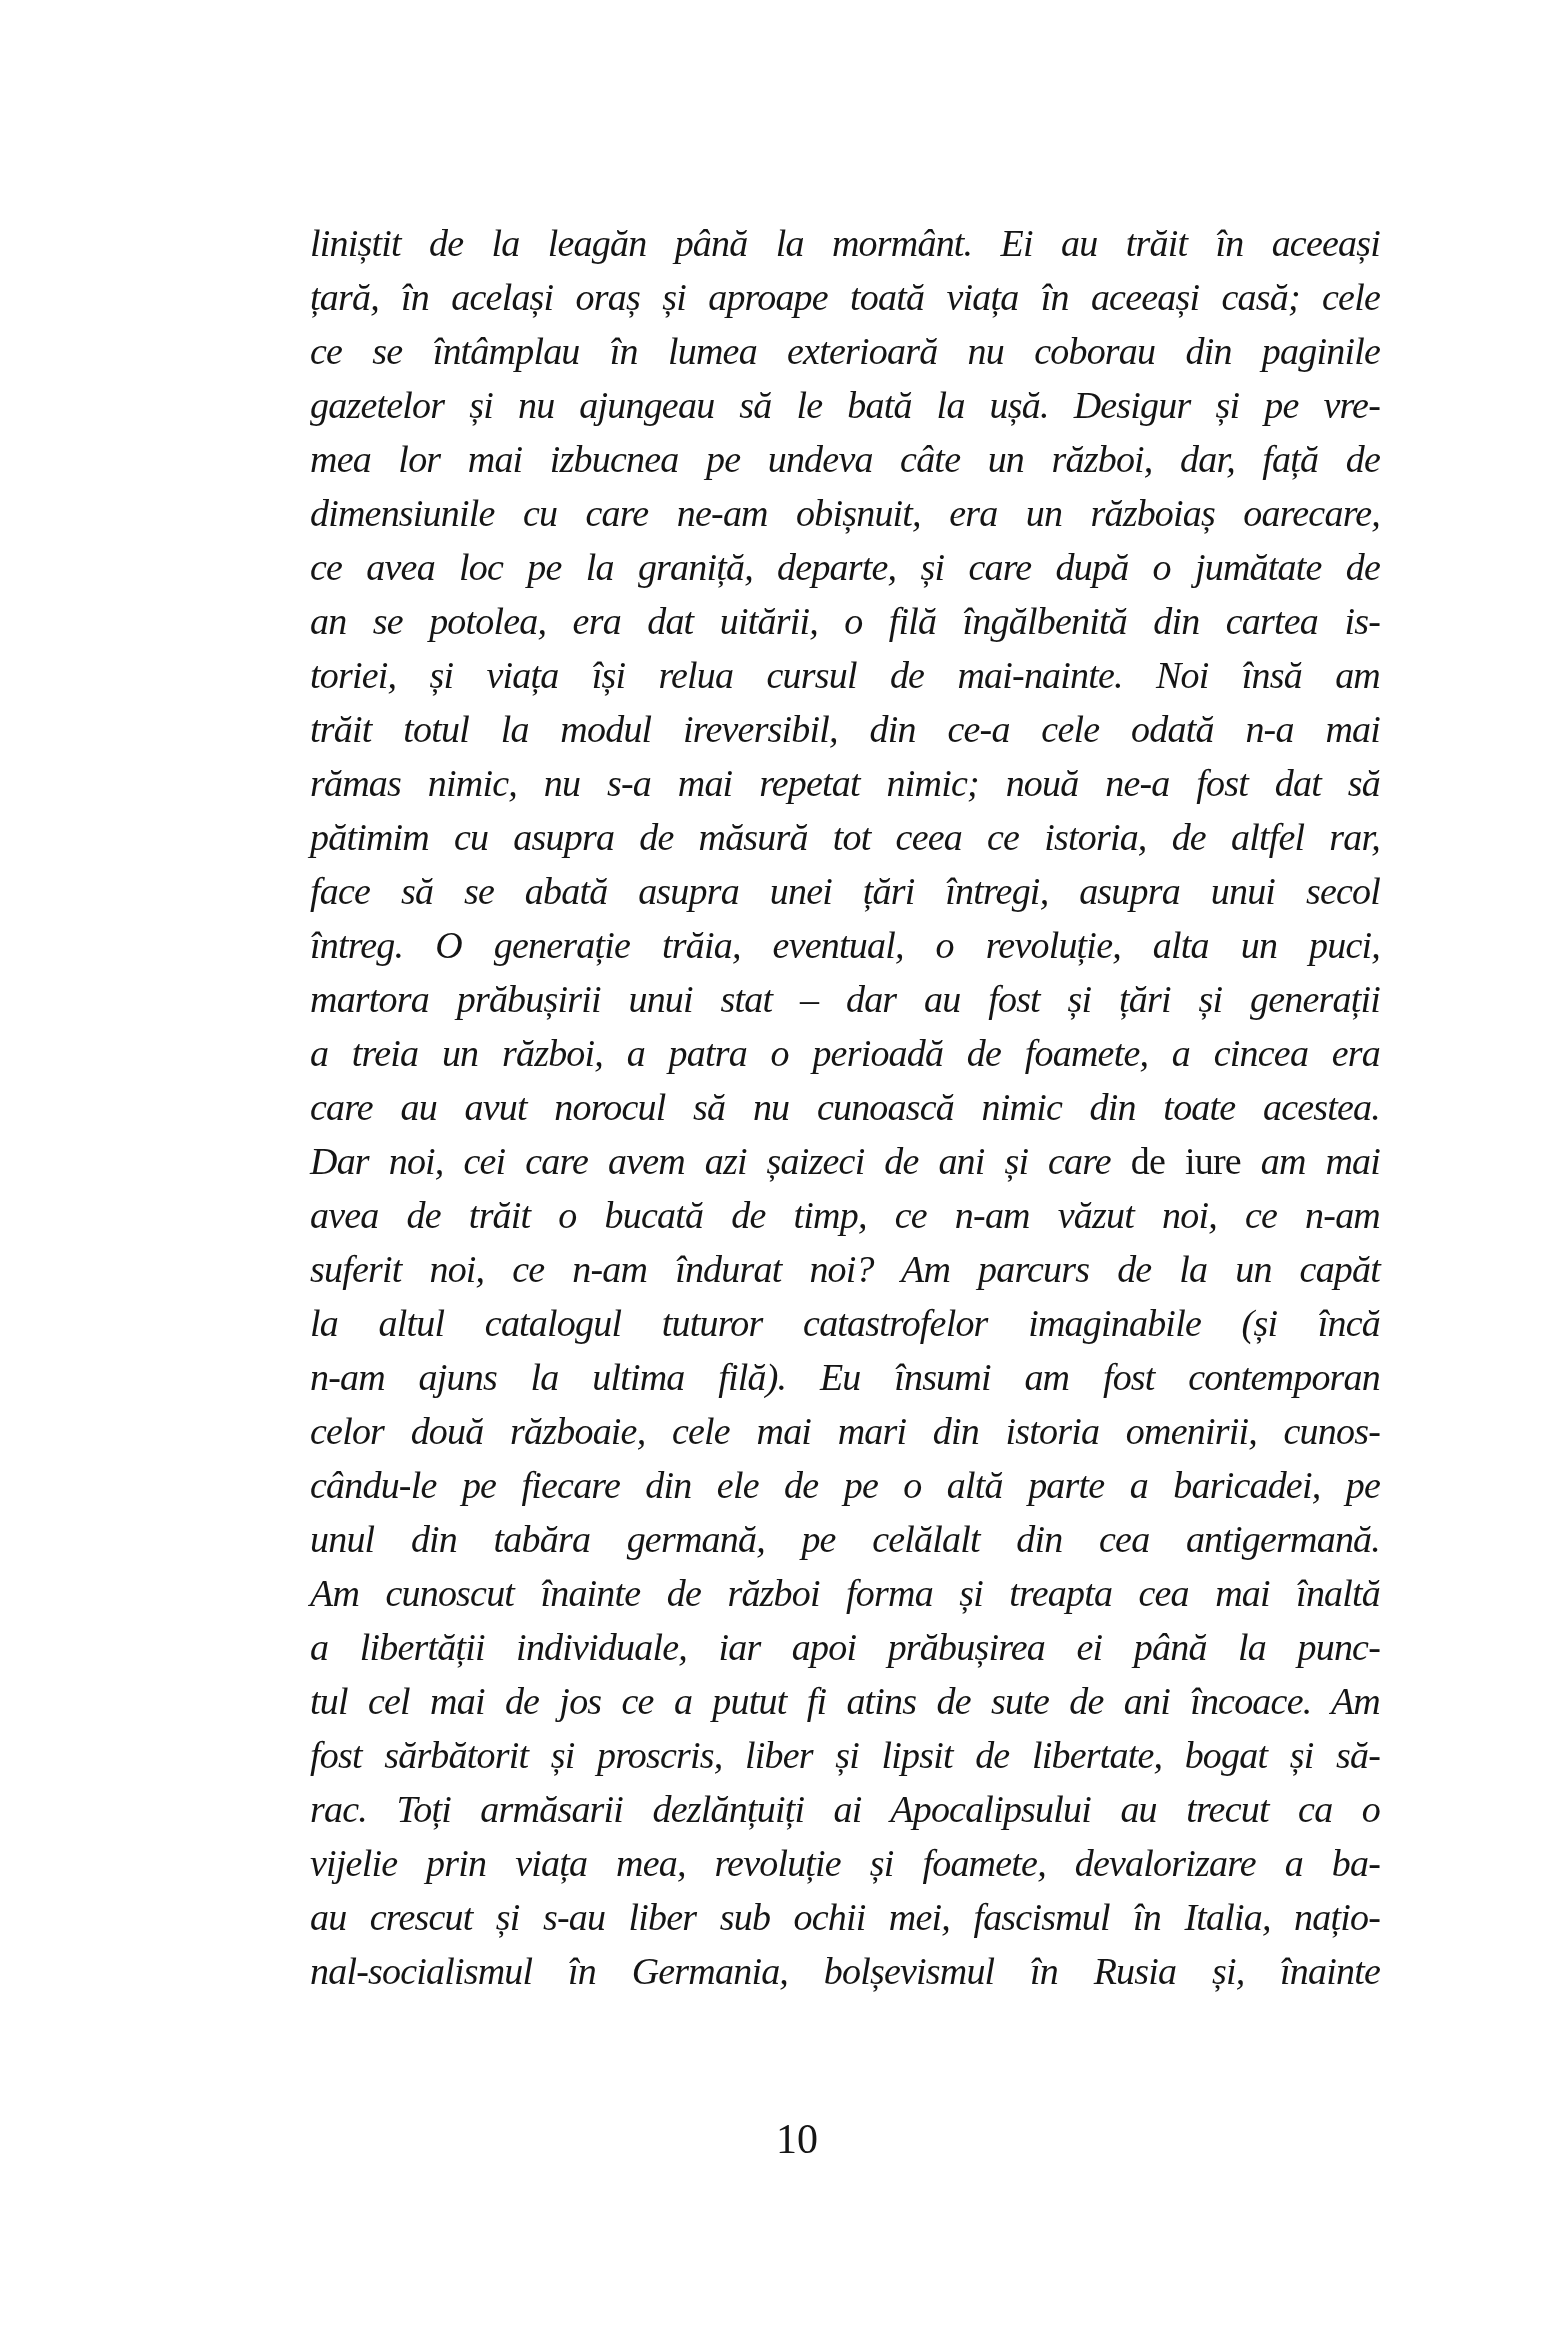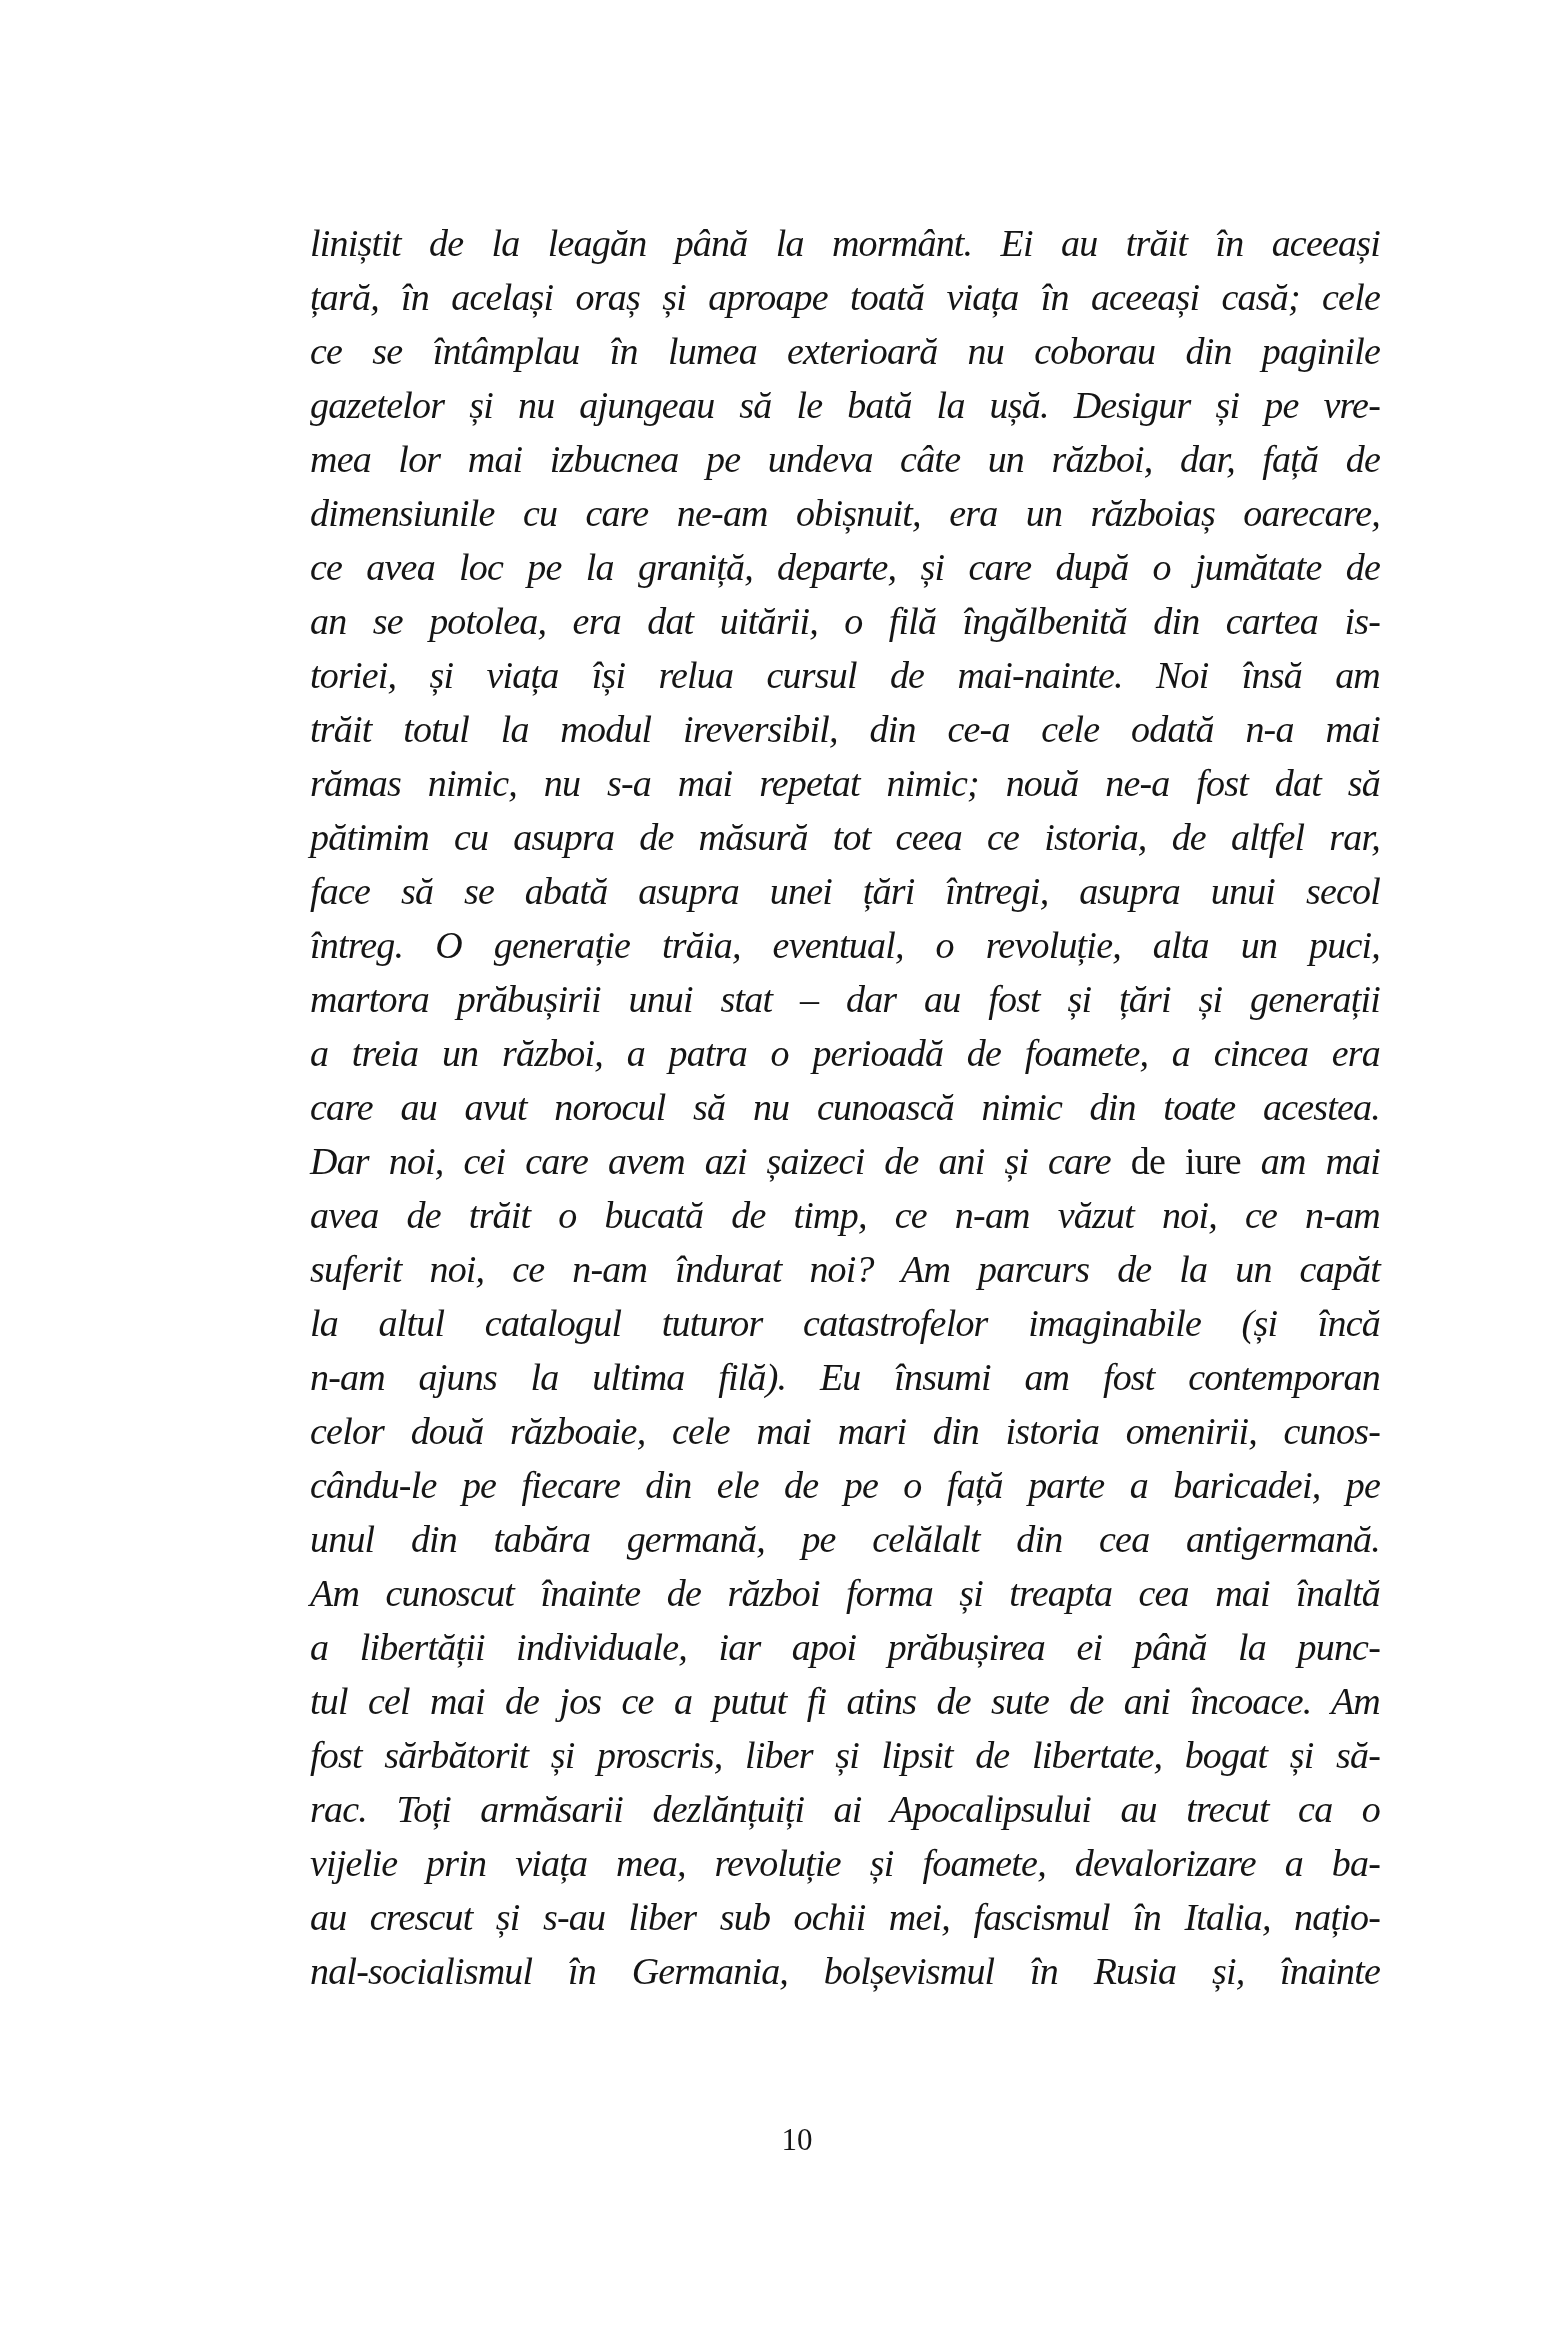--- a/index.html
+++ b/index.html
@@ -38,21 +38,21 @@
   .upright {
     font-style: normal;
   }
   .folio {
     position: absolute;
     left: 262px;
     top: 2116px;
     width: 1070px;
     text-align: center;
     font-style: normal;
-    font-size: 31px;
+    font-size: 42px;
     line-height: 47px;
     letter-spacing: 0;
     color: #151515;
   }
 </style>
 </head>
 <body>
 
 <div class="page">
 
@@ -73,21 +73,21 @@
     <p class="line">întreg. O generație trăia, eventual, o revoluție, alta un puci,</p>
     <p class="line">martora prăbușirii unui stat – dar au fost și țări și generații</p>
     <p class="line">a treia un război, a patra o perioadă de foamete, a cincea era</p>
     <p class="line">care au avut norocul să nu cunoască nimic din toate acestea.</p>
     <p class="line"><span>Dar noi, cei care avem azi șaizeci de ani și care </span><span class="upright">de iure</span><span> am mai</span></p>
     <p class="line">avea de trăit o bucată de timp, ce n-am văzut noi, ce n-am</p>
     <p class="line">suferit noi, ce n-am îndurat noi? Am parcurs de la un capăt</p>
     <p class="line">la altul catalogul tuturor catastrofelor imaginabile (și încă</p>
     <p class="line">n-am ajuns la ultima filă). Eu însumi am fost contemporan</p>
     <p class="line">celor două războaie, cele mai mari din istoria omenirii, cunos-</p>
-    <p class="line">cându-le pe fiecare din ele de pe o față parte a baricadei, pe</p>
+    <p class="line">cându-le pe fiecare din ele de pe o altă parte a baricadei, pe</p>
     <p class="line">unul din tabăra germană, pe celălalt din cea antigermană.</p>
     <p class="line">Am cunoscut înainte de război forma și treapta cea mai înaltă</p>
     <p class="line">a libertății individuale, iar apoi prăbușirea ei până la punc-</p>
     <p class="line">tul cel mai de jos ce a putut fi atins de sute de ani încoace. Am</p>
     <p class="line">fost sărbătorit și proscris, liber și lipsit de libertate, bogat și să-</p>
     <p class="line">rac. Toți armăsarii dezlănțuiți ai Apocalipsului au trecut ca o</p>
     <p class="line">vijelie prin viața mea, revoluție și foamete, devalorizare a ba-</p>
     <p class="line">au crescut și s-au liber sub ochii mei, fascismul în Italia, națio-</p>
     <p class="line">nal-socialismul în Germania, bolșevismul în Rusia și, înainte</p>
   </main>

